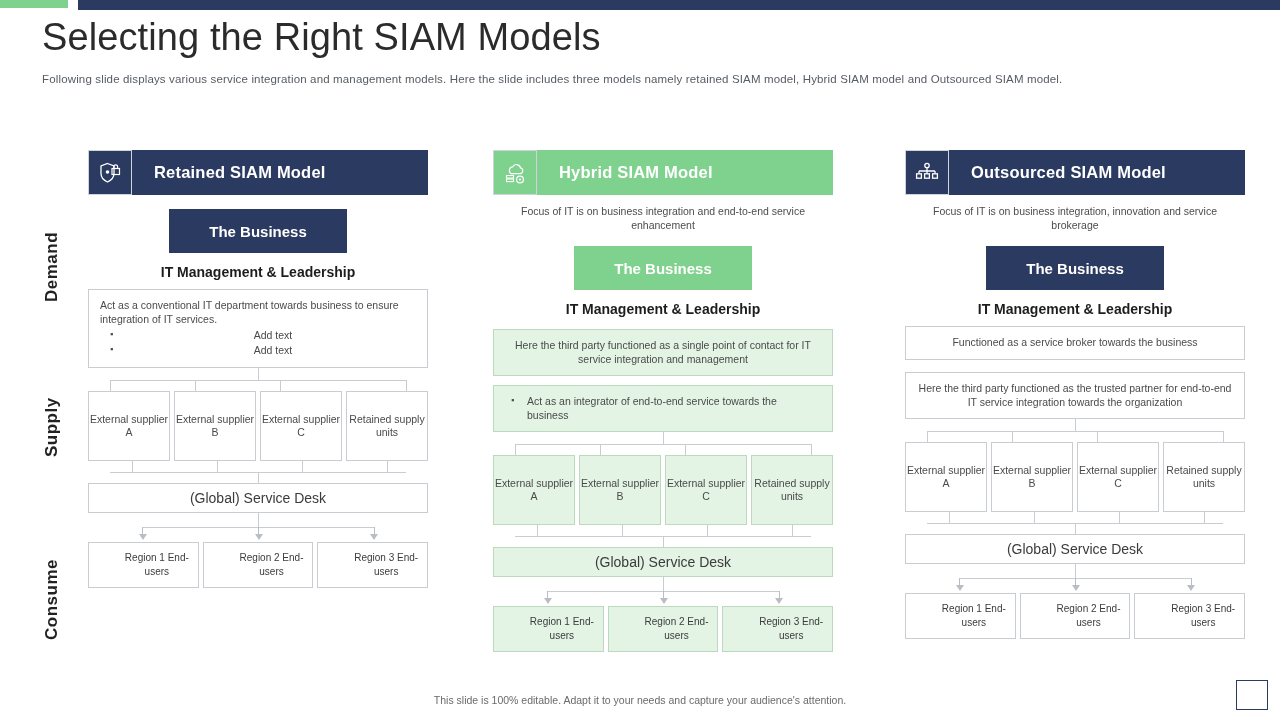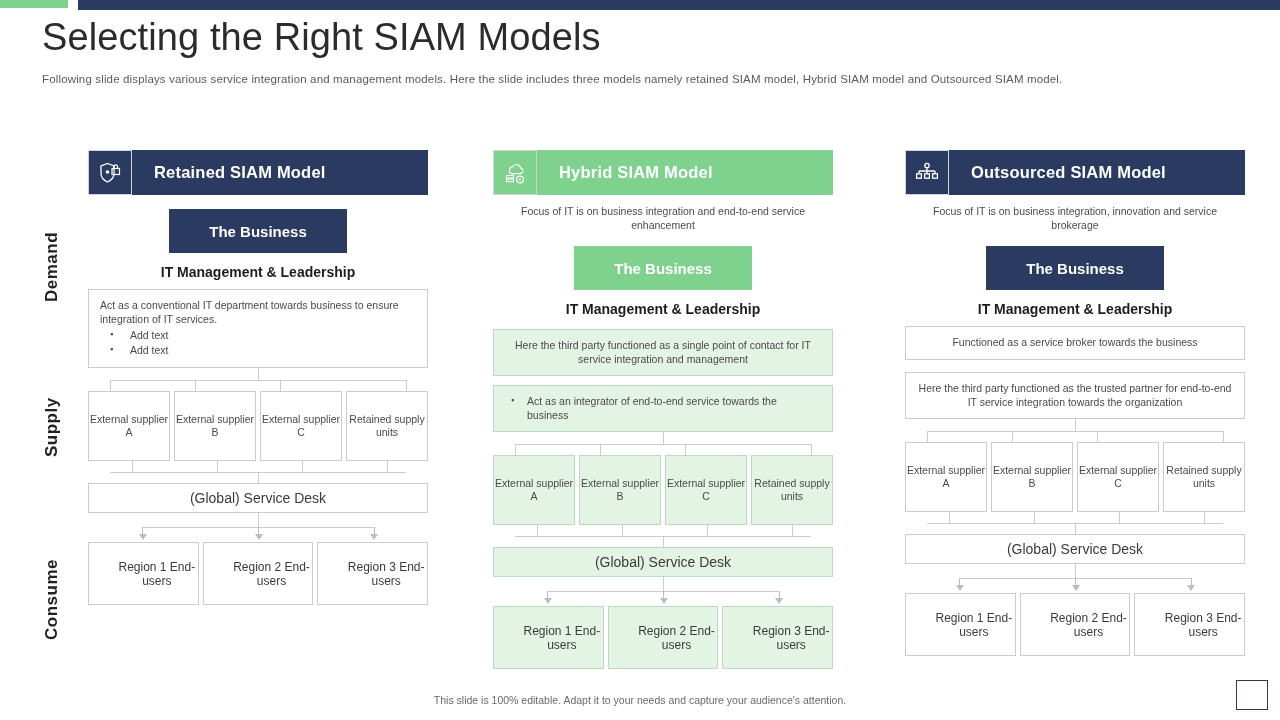--- a/index.html
+++ b/index.html
@@ -95,21 +95,21 @@
   .box {
     border: 1px solid #c9cdd2;
     background: #ffffff;
     font-size: 10.5px; color: #4a4a4a; line-height: 14px;
   }
   .green .box { background: #e3f3e4; border-color: #bcd9bf; }
 
   .desc-box { margin-top: 9px; padding: 8px 11px 9px 11px; min-height: 34px; }
   .desc-box.centered { text-align: center; }
   .desc-box ul { list-style: none; margin: 2px 0 0 0; padding: 0; }
-  .desc-box ul li { position: relative; padding-left: 30px; line-height: 15px; }
+  .desc-box ul li { position: relative; padding-left: 30px; line-height: 15px; text-align: center; }
   .desc-box ul li::before {
     content: "\25AA"; position: absolute; left: 10px; top: -1px;
     font-size: 9px; color: #4a4a4a;
   }
   .bullet-row { position: relative; padding-left: 22px; }
   .bullet-row::before {
     content: "\25AA"; position: absolute; left: 6px; top: -1px;
     font-size: 9px; color: #4a4a4a;
   }
 
@@ -168,23 +168,23 @@
     position: absolute; top: 14px; width: 1px; height: 8px; background: #b9bec4;
   }
   .arrow-bus .arrhead {
     position: absolute; top: 21px; width: 0; height: 0;
     border-left: 4px solid transparent; border-right: 4px solid transparent;
     border-top: 6px solid #b9bec4; margin-left: -3.5px;
   }
 
   .region-row { display: flex; gap: 4px; }
   .region-row .box {
-    flex: 1 1 0; height: 63px;
+    flex: 1 1 0; height: 46px;
     display: flex; align-items: center; justify-content: center;
-    text-align: center; font-size: 12px; line-height: 14px; color: #3b3b3b; padding-left: 27px;
+    text-align: center; font-size: 10px; line-height: 14px; color: #3b3b3b; padding-left: 27px;
   }
 
   
   .footer-note {
     position: absolute; left: 0; right: 0; top: 694px;
     text-align: center; font-size: 10.5px; color: #6a6a6a;
   }
   .corner-box {
     position: absolute; left: 1236px; top: 680px;
     width: 32px; height: 30px; border: 1px solid #2b3a60; background: #fff;

